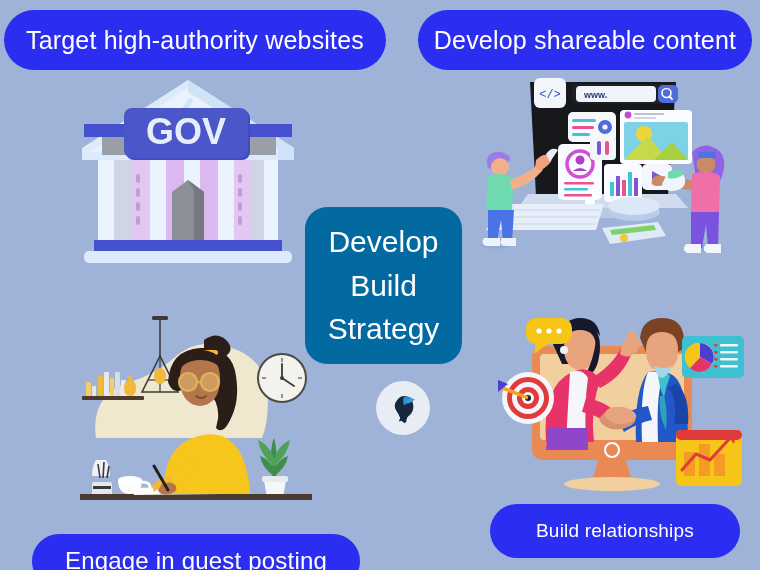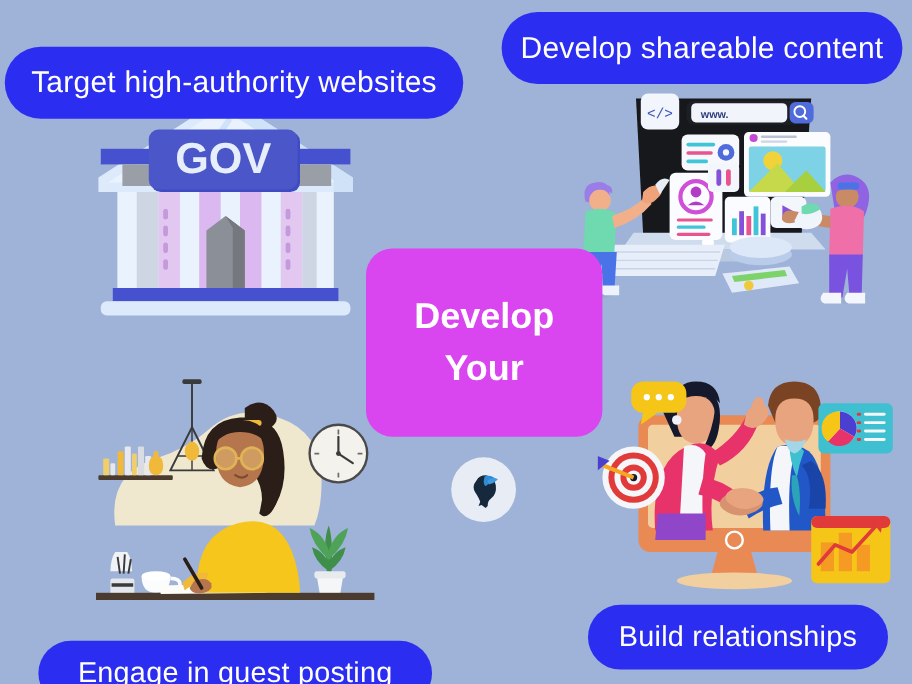--- a/index.html
+++ b/index.html
@@ -26,38 +26,38 @@
     align-items: center;
     justify-content: center;
     font-size: 25px;
     font-weight: 400;
     letter-spacing: 0.2px;
     white-space: nowrap;
     box-sizing: border-box;
     padding: 0 24px;
     z-index: 40;
   }
-  #pill-tl { left: 4px;   top: 10px;  width: 382px; height: 60px; margin-top: 29px; }
+  #pill-tl { left: 4px;   top: 10px;  width: 382px; height: 60px; }
   #pill-tr { left: 418px; top: 10px;  width: 334px; height: 60px; }
   #pill-bl { left: 32px;  top: 534px; width: 328px; height: 54px; font-size: 24px;}
-  #pill-br { left: 490px; top: 504px; width: 250px; height: 54px; font-size: 24px;}
+  #pill-br { left: 490px; top: 504px; width: 250px; height: 54px; font-size: 19px;}
 
   
   #strategy-card {
     position: absolute;
     left: 305px; top: 207px;
-    width: 197px; height: 157px;
-    background: #d946ef;
+    width: 157px; height: 157px;
+    background: #0369a1;
     border-radius: 22px;
     display: flex;
     flex-direction: column;
     align-items: center;
     justify-content: center;
     color: #ffffff;
-    font-weight: bold;
+    font-weight: normal;
     font-size: 30px;
     line-height: 1.45;
     z-index: 35;
   }
   #strategy-card span { display: block; }
 
   
   #badge {
     position: absolute;
     left: 376px; top: 381px;
@@ -421,21 +421,22 @@
         <rect x="201" y="142" width="11" height="32" fill="#f59a23"></rect>
         <rect x="216" y="152" width="11" height="22" fill="#f59a23"></rect>
         <polyline points="184,168 198,152 212,158 234,134" fill="none" stroke="#e03a3a" stroke-width="3" stroke-linejoin="round" stroke-linecap="round"></polyline>
         <path d="M228 132 L238 131 L236 142 Z" fill="#e03a3a"></path>
       </g>
     </svg>
   </div>
 
   <div id="strategy-card">
     <span>Develop</span>
-    <span>Your</span>
+    <span>Build</span>
+    <span>Strategy</span>
   </div>
 
   <div id="badge">
     <svg viewBox="0 0 40 40" width="34" height="34">
       <path d="M22 6 q9 1 10 10 q1 9 -5 13 q-3 2 -3 7 l-2 2 l-4 -3 q-3 -8 -6 -12 q-4 -6 1 -12 q3 -5 9 -5z" fill="#16283c"></path>
       <path d="M20 22 q-2 8 -5 14 l6 -2 q2 -6 2 -12z" fill="#16283c"></path>
       <path d="M21 7 q7 -2 11 3 q-5 1 -8 5 q-3 4 -4 -3z" fill="#2f8bd6"></path>
       <path d="M24 11 q6 -4 10 -1 q-4 4 -9 5z" fill="#3f9ae0"></path>
     </svg>
   </div>

